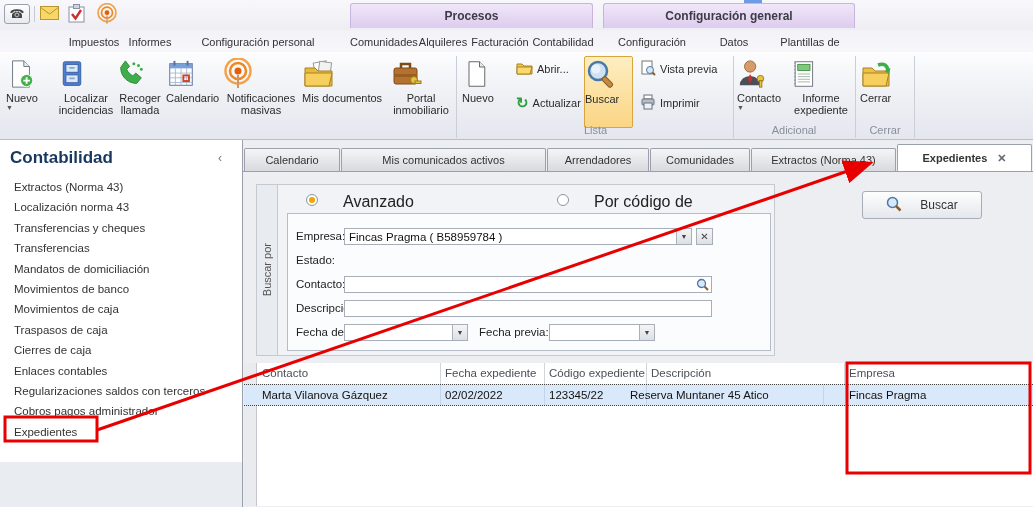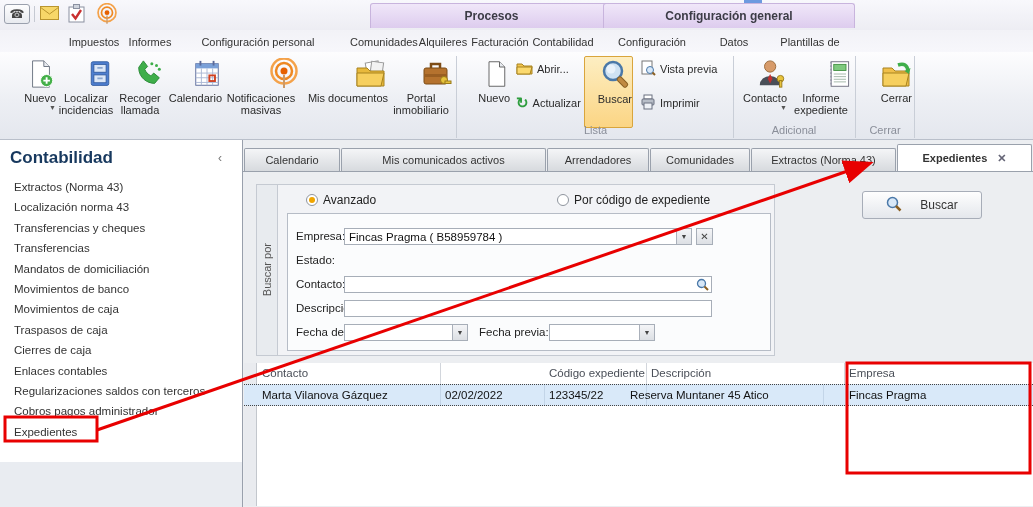--- a/index.html
+++ b/index.html
@@ -15,21 +15,21 @@
   .bluesliver{position:absolute;left:744px;top:0;width:18px;height:3px;background:#6d9ae0;}
   .cathdr{position:absolute;top:3px;height:25px;border:1px solid #c8b4dd;border-bottom:none;border-radius:3px 3px 0 0;
     background:linear-gradient(#f0e7f9,#ddccee);text-align:center;line-height:24px;font-weight:bold;font-size:12px;color:#3c3c46;box-sizing:border-box;}
   
   .tabrow{position:absolute;left:0;top:30px;width:1033px;height:22px;background:linear-gradient(#f2f2f7,#f7f7fb);}
   .rtab{position:absolute;top:2px;height:20px;line-height:20px;text-align:center;font-size:11px;color:#333;}
   .rtab.active{background:#fff;border:1px solid #979ca6;border-bottom:none;border-radius:2px 2px 0 0;box-sizing:border-box;font-weight:bold;margin-top:21px;}
   
   .ribbon{position:absolute;left:0;top:52px;width:1033px;height:88px;
     background:linear-gradient(#fdfdfe,#edeff4 55%,#e4e7ee);border-bottom:1px solid #b9bfca;box-sizing:border-box;}
-  .bb{position:absolute;top:4px;height:74px;display:flex;flex-direction:column;align-items:flex-end;font-size:11px;color:#2b2b2b;text-align:center;}
+  .bb{position:absolute;top:4px;height:74px;display:flex;flex-direction:column;align-items:flex-start;font-size:11px;color:#2b2b2b;text-align:center;}
   .bb-ic{height:36px;display:flex;align-items:center;justify-content:center;}
   .bb-lb{line-height:12px;}
   .dd{font-size:7px;color:#555;line-height:7px;}
   .bb.sel{background:linear-gradient(#fdeec2,#fbd584);border:1px solid #d9a53c;border-radius:2px;box-sizing:border-box;}
   .sb{position:absolute;height:18px;display:flex;align-items:center;gap:4px;font-size:11px;color:#2b2b2b;}
   .vsep{position:absolute;top:4px;height:82px;width:1px;background:#c9ced7;}
   .glabel{position:absolute;top:72px;height:14px;font-size:11px;color:#8a8e99;text-align:center;}
   
   .sidebar{position:absolute;left:0;top:140px;width:243px;height:367px;background:#fff;border-right:1px solid #99a0ac;box-sizing:border-box;}
   .sb-title{position:absolute;left:10px;top:8px;font-size:17px;font-weight:bold;color:#17385e;}
@@ -44,21 +44,21 @@
     border-radius:2px 2px 0 0;font-size:11px;color:#333;display:flex;align-items:center;justify-content:center;box-sizing:border-box;z-index:1;}
   .ttab.active{top:4px;height:27px;background:#fff;font-weight:bold;z-index:2;gap:10px;}
   .tclose{font-size:11px;color:#667;font-weight:bold;}
   
   .formpanel{position:absolute;left:13px;top:44px;width:519px;height:172px;background:#f2f3f6;border:1px solid #c5cad2;box-sizing:border-box;}
   .vstrip{position:absolute;left:0;top:0;width:21px;height:170px;background:#e8ebef;border-right:1px solid #c5cad2;box-sizing:border-box;
     display:flex;align-items:center;justify-content:center;}
   .vstrip span{writing-mode:vertical-rl;transform:rotate(180deg);font-size:11px;color:#555;}
   .radio{position:absolute;width:12px;height:12px;border:1px solid #8f959e;border-radius:50%;background:#fff;box-sizing:border-box;}
   .radio.on::after{content:"";position:absolute;left:2px;top:2px;width:6px;height:6px;border-radius:50%;background:#f0a500;}
-  .rlabel{position:absolute;font-size:12px;color:#222;}
+  .rlabel{position:absolute;font-size:16px;color:#222;margin-left:20px;}
   .innerbox{position:absolute;left:30px;top:28px;width:484px;height:138px;background:#fbfcfd;border:1px solid #b6bcc6;box-sizing:border-box;}
   .flabel{position:absolute;left:8px;height:17px;line-height:17px;font-size:11.5px;color:#222;white-space:nowrap;}
   .fld{position:absolute;height:17px;background:#fff;border:1px solid #a7aeb8;font-size:11.5px;display:flex;align-items:center;
     padding:0 4px;box-sizing:border-box;color:#111;}
   .ddbtn{position:absolute;right:0;top:0;width:15px;height:15px;background:linear-gradient(#f4f5f7,#dcdfe4);border-left:1px solid #aab0ba;
     display:flex;align-items:center;justify-content:center;font-size:7px;color:#444;box-sizing:border-box;}
   .xbtn{position:absolute;width:17px;height:17px;background:linear-gradient(#f4f5f7,#dcdfe4);border:1px solid #a7aeb8;
     display:flex;align-items:center;justify-content:center;font-size:10px;color:#444;box-sizing:border-box;}
   .searchbtn{position:absolute;left:619px;top:51px;width:120px;height:28px;background:linear-gradient(#fefefe,#e4e7ec);
     border:1px solid #a7adb8;border-radius:3px;display:flex;align-items:center;justify-content:center;gap:18px;font-size:12px;color:#333;box-sizing:border-box;}
@@ -98,21 +98,21 @@
     </div>
     <div class="qico" style="left:96px;top:3px;">
       <svg width="22" height="22" viewBox="0 0 32 32">
           <circle cx="16" cy="14" r="3.5" fill="#e66000"></circle>
           <circle cx="16" cy="14" r="8" stroke="#ee8822" fill="none" stroke-width="2.5"></circle>
           <circle cx="16" cy="14" r="13" stroke="#f4a24a" fill="none" stroke-width="2.5"></circle>
           <line x1="16" y1="18" x2="16" y2="30" stroke="#cc9966" stroke-width="2"></line>
         </svg>
     </div>
     <div class="bluesliver"></div>
-    <div class="cathdr" style="left:350px;width:243px;margin-left:20px;">Procesos</div>
+    <div class="cathdr" style="left:350px;width:243px;">Procesos</div>
     <div class="cathdr" style="left:603px;width:252px;">Configuración general</div>
   </div>
 
   <div class="tabrow">
     <div class="rtab active" style="left:6px;width:58px;">Principal</div>
     <div class="rtab" style="left:66px;width:56px;">Impuestos</div>
     <div class="rtab" style="left:124px;width:52px;">Informes</div>
     <div class="rtab" style="left:178px;width:160px;">Configuración personal</div>
     <div class="rtab" style="left:350px;width:66px;">Comunidades</div>
     <div class="rtab" style="left:418px;width:50px;">Alquileres</div>
@@ -403,20 +403,21 @@
       </span>
       <span>Buscar</span>
     </div>
 
     <div class="tbl">
       <div class="gutter">
         <div class="gut-arrow">▸</div>
       </div>
       <div class="thead">
         <div class="th" style="left:1px;width:183px;">Contacto</div>
+        <div class="th" style="left:184px;width:104px;">Fecha expediente</div>
         <div class="th" style="left:288px;width:102px;">Código expediente</div>
         <div class="th" style="left:390px;width:198px;">Descripción</div>
         <div class="th" style="left:588px;width:188px;border-right:none;">Empresa</div>
       </div>
       <div class="trow">
         <div class="td" style="left:14px;width:183px;">Marta Vilanova Gázquez</div>
         <div class="td" style="left:197px;width:104px;">02/02/2022</div>
         <div class="td" style="left:301px;width:102px;">123345/22</div>
         <div class="td" style="left:382px;width:198px;">Reserva Muntaner 45 Atico</div>
         <div class="td" style="left:601px;width:188px;border-right:none;">Fincas Pragma</div>

